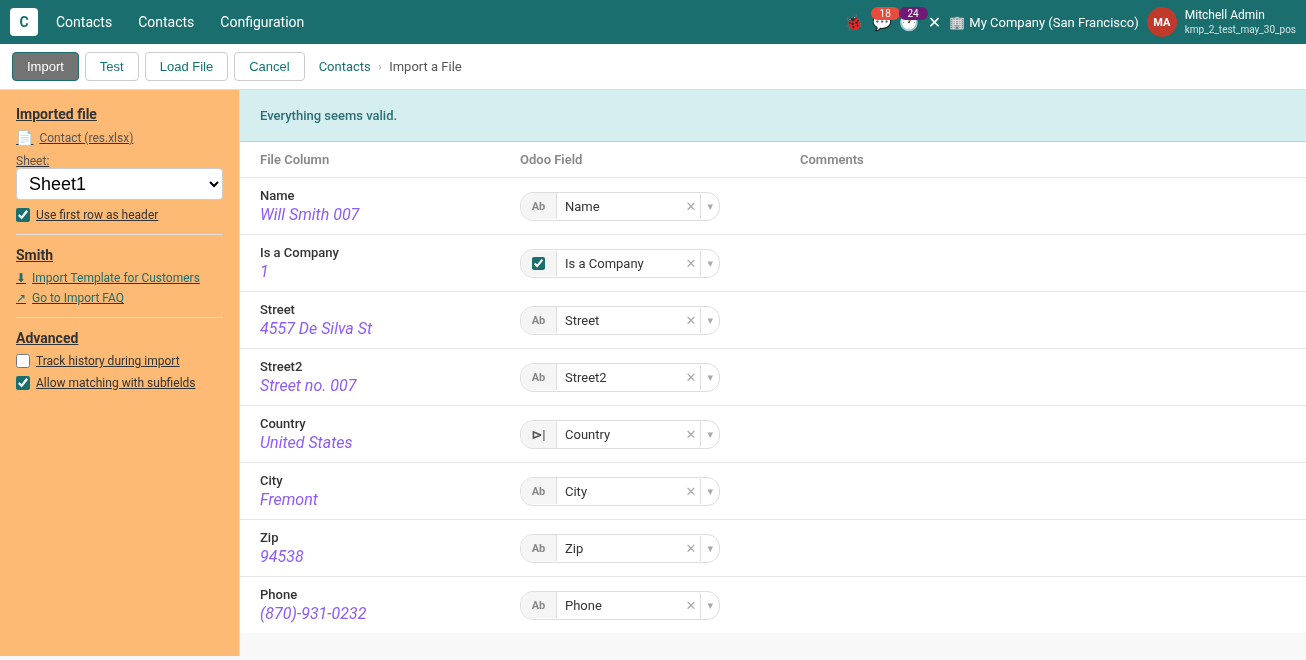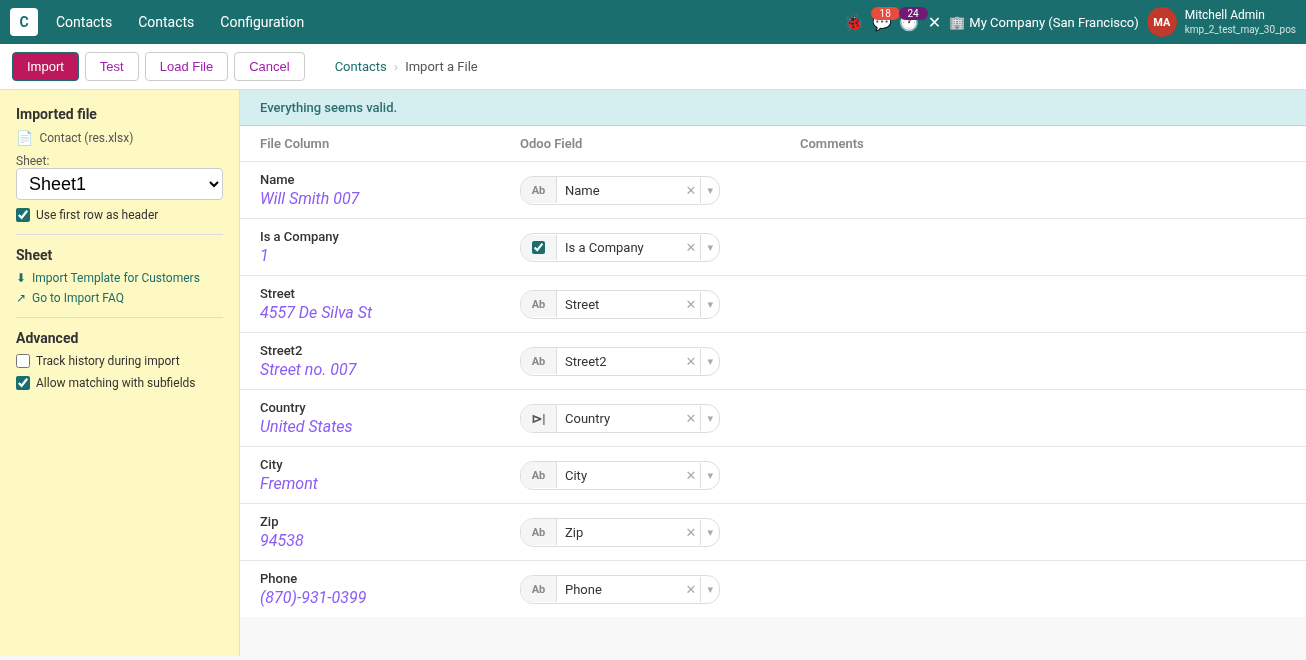--- a/index.html
+++ b/index.html
@@ -34,52 +34,52 @@
     .user-info { color: white; font-size: 12px; line-height: 1.3; }
     .user-pos { font-size: 10px; opacity: 0.8; }
 
     
     .toolbar {
       background: white; border-bottom: 1px solid #ddd; display: flex; align-items: center; padding: 8px 12px; gap: 6px;
     }
     .btn {
       padding: 6px 14px; border-radius: 4px; font-size: 13px; cursor: pointer; border: 1px solid transparent;
     }
-    .btn-primary { background: #be185d; color: white; border-color: #1a6e6e; }
-    .btn-secondary { background: white; color: #a21caf; border-color: #ccc; }
-    .breadcrumb { margin-left: 24px; font-size: 13px; color: #888; }
+    .btn-primary { background: #737373; color: white; border-color: #1a6e6e; }
+    .btn-secondary { background: white; color: #0f766e; border-color: #ccc; }
+    .breadcrumb { margin-left: 8px; font-size: 13px; color: #888; }
     .breadcrumb .crumb-link { color: #1a6e6e; cursor: pointer; }
     .breadcrumb .crumb-sep { margin: 0 4px; color: #bbb; }
     .breadcrumb .crumb-current { color: #555; }
 
     
     .main-layout { display: flex; height: calc(660px - 44px - 50px); overflow: hidden; }
 
     
     .sidebar {
-      width: 240px; min-width: 240px; background: #fef9c3; border-right: 1px solid #ddd; padding: 16px; overflow-y: auto;
+      width: 240px; min-width: 240px; background: #fdba74; border-right: 1px solid #ddd; padding: 16px; overflow-y: auto; text-decoration: underline;
     }
     .sidebar-section-title { font-weight: 700; font-size: 14px; color: #333; margin-bottom: 8px; margin-top: 12px; }
     .sidebar-section-title:first-child { margin-top: 0; }
     .file-name { display: flex; align-items: center; gap: 6px; font-size: 12px; color: #555; }
     .file-icon { font-size: 14px; }
     .sheet-label { font-size: 12px; color: #555; margin-top: 8px; }
     .sheet-select {
       width: 100%; padding: 4px 8px; border: 1px solid #ccc; border-radius: 4px; font-size: 18px; background: white; cursor: pointer;
     }
     .checkbox-row { display: flex; align-items: center; gap: 6px; margin-top: 8px; }
     .checkbox-row input[type=checkbox] { accent-color: #1a6e6e; width: 14px; height: 14px; }
     .checkbox-row label { font-size: 12px; color: #333; cursor: pointer; }
     .divider { border: none; border-top: 1px solid #ddd; margin: 12px 0; }
     .help-link { display: flex; align-items: center; gap: 6px; color: #1a6e6e; font-size: 12px; margin-top: 6px; cursor: pointer; }
 
     
     .content { flex: 1; overflow-y: auto; padding: 0; background: #f8f8f8; }
     .success-banner {
-      background: #d5eef0; border-bottom: 1px solid #b0d8db; padding: 10px 20px; font-size: 13px; color: #2d6e72; font-weight: 500;
+      background: #d5eef0; border-bottom: 1px solid #b0d8db; padding: 18px 20px; font-size: 13px; color: #2d6e72; font-weight: 500;
     }
 
     
     .import-table { width: 100%; border-collapse: collapse; background: white; }
     .import-table thead tr th {
       text-align: left; padding: 10px 20px; font-size: 13px; color: #888; font-weight: 600; border-bottom: 1px solid #e5e5e5;
     }
     .import-table tbody tr { border-bottom: 1px solid #e5e5e5; }
     .import-table tbody tr:last-child { border-bottom: none; }
     .import-table tbody tr td { padding: 10px 20px; vertical-align: middle; }
@@ -172,21 +172,21 @@
     <select class="sheet-select">
       <option>Sheet1</option>
     </select>
     <div class="checkbox-row">
       <input type="checkbox" id="use-first-row" checked="" style="">
       <label for="use-first-row">Use first row as header</label>
     </div>
 
     <hr class="divider">
 
-    <div class="sidebar-section-title">Sheet</div>
+    <div class="sidebar-section-title">Smith</div>
     <div class="help-link">
       <span>⬇</span>
       <span>Import Template for Customers</span>
     </div>
     <div class="help-link">
       <span>↗</span>
       <span>Go to Import FAQ</span>
     </div>
 
     <hr class="divider">
@@ -318,21 +318,21 @@
       <div class="field-selector-text">Zip</div>
       <span class="field-selector-clear">✕</span>
       <span class="field-selector-dropdown">▾</span>
     </div>
   </td>
             <td class="col-comments"></td>
           </tr>
           <tr>
             <td class="col-file">
     <div class="field-name">Phone</div>
-    <div class="field-sample">(870)-931-0399</div>
+    <div class="field-sample">(870)-931-0232</div>
   </td>
             <td class="col-odoo">
     <div class="field-selector">
       <div class="field-selector-icon "><span style="font-size:11px;font-weight:bold;color:#888;">Ab</span></div>
       <div class="field-selector-text">Phone</div>
       <span class="field-selector-clear">✕</span>
       <span class="field-selector-dropdown">▾</span>
     </div>
   </td>
             <td class="col-comments"></td>

